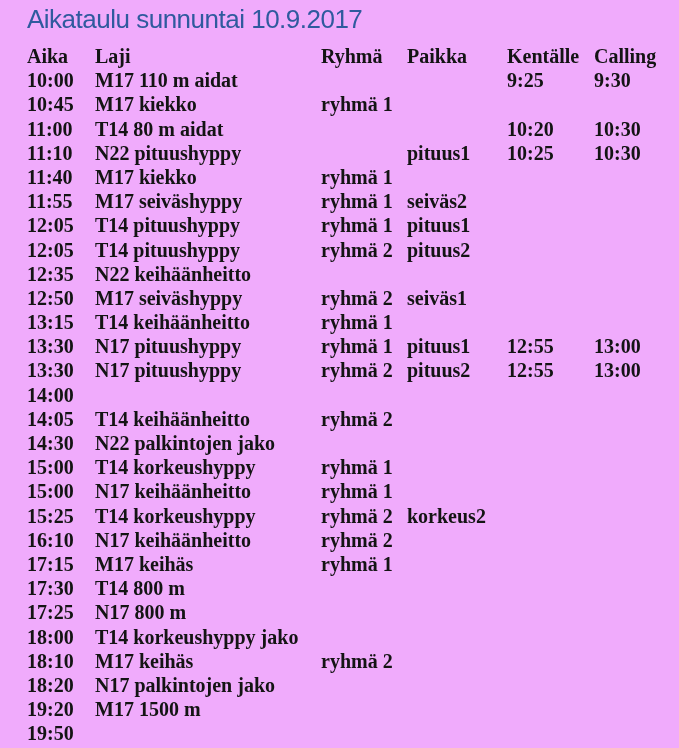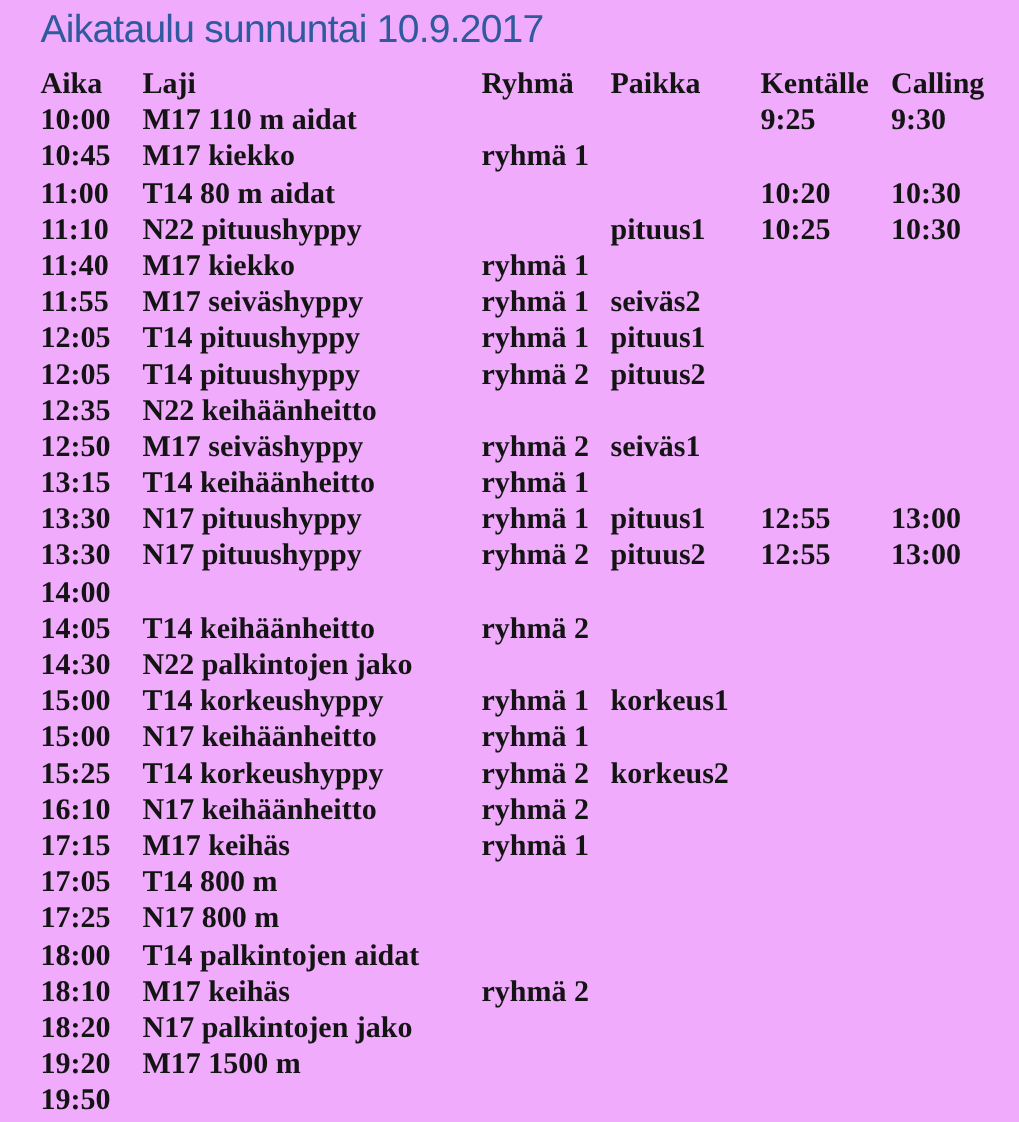--- a/index.html
+++ b/index.html
@@ -183,21 +183,20 @@
           <span class="cell">N22 palkintojen jako</span>
           <span class="cell"></span>
           <span class="cell"></span>
           <span class="cell"></span>
           <span class="cell"></span>
         </div>
         <div class="row">
           <span class="cell">15:00</span>
           <span class="cell">T14 korkeushyppy</span>
           <span class="cell">ryhmä 1</span>
-          <span class="cell">korkeus1</span>
           <span class="cell"></span>
           <span class="cell"></span>
         </div>
         <div class="row">
           <span class="cell">15:00</span>
           <span class="cell">N17 keihäänheitto</span>
           <span class="cell">ryhmä 1</span>
           <span class="cell"></span>
           <span class="cell"></span>
           <span class="cell"></span>
@@ -220,38 +219,38 @@
         </div>
         <div class="row">
           <span class="cell">17:15</span>
           <span class="cell">M17 keihäs</span>
           <span class="cell">ryhmä 1</span>
           <span class="cell"></span>
           <span class="cell"></span>
           <span class="cell"></span>
         </div>
         <div class="row">
-          <span class="cell">17:05</span>
+          <span class="cell">17:30</span>
           <span class="cell">T14 800 m</span>
           <span class="cell"></span>
           <span class="cell"></span>
           <span class="cell"></span>
           <span class="cell"></span>
         </div>
         <div class="row">
           <span class="cell">17:25</span>
           <span class="cell">N17 800 m</span>
           <span class="cell"></span>
           <span class="cell"></span>
           <span class="cell"></span>
           <span class="cell"></span>
         </div>
         <div class="row">
           <span class="cell">18:00</span>
-          <span class="cell">T14 palkintojen aidat</span>
+          <span class="cell">T14 korkeushyppy jako</span>
           <span class="cell"></span>
           <span class="cell"></span>
           <span class="cell"></span>
           <span class="cell"></span>
         </div>
         <div class="row">
           <span class="cell">18:10</span>
           <span class="cell">M17 keihäs</span>
           <span class="cell">ryhmä 2</span>
           <span class="cell"></span>

